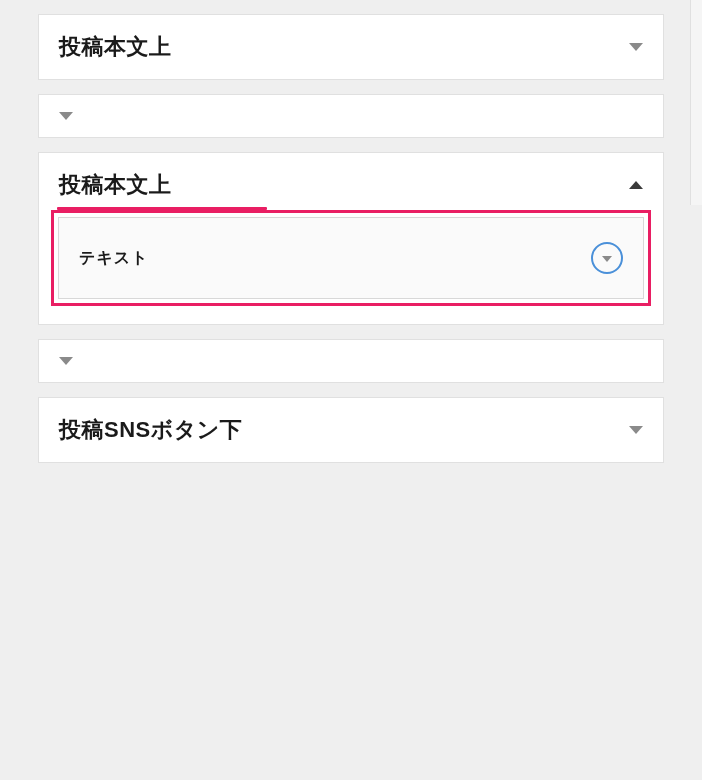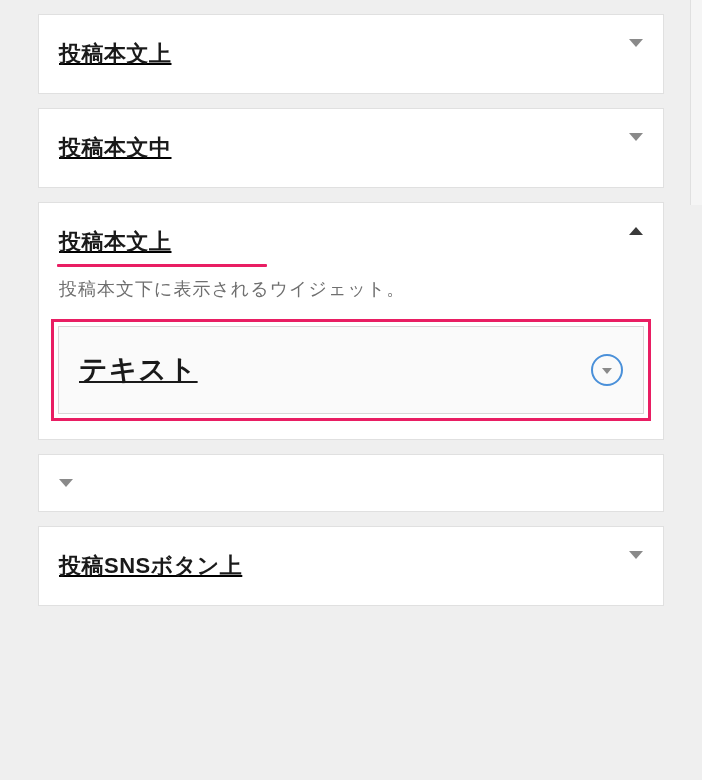--- a/index.html
+++ b/index.html
@@ -14,25 +14,24 @@
       height: 780px;
       padding: 14px 38px 0 38px;
     }
     .panel {
       background: #ffffff;
       border: 1px solid #e0e0e0;
       margin-bottom: 14px;
     }
     .panel-header {
       display: flex;
-      align-items: flex-start;
+      align-items: center;
       justify-content: space-between;
-      padding: 24px 20px;
+      padding: 17px 20px;
       cursor: pointer;
-      text-decoration: underline;
     }
     .panel-title {
       font-size: 22px;
       font-weight: 700;
       color: #1a1a1a;
       letter-spacing: 0.5px;
     }
     .caret {
       width: 0;
       height: 0;
@@ -76,25 +75,24 @@
     .widget-inner {
       border: 1px solid #d8d8d8;
       background: #fafafa;
       display: flex;
       align-items: center;
       justify-content: space-between;
       padding: 24px 20px;
       cursor: pointer;
     }
     .widget-title {
-      font-size: 28px;
+      font-size: 16px;
       font-weight: 700;
       color: #1a1a1a;
       letter-spacing: 1px;
-      text-decoration: underline;
     }
     .circle-caret {
       width: 32px;
       height: 32px;
       border: 2px solid #4a90d9;
       border-radius: 50%;
       display: flex;
       align-items: center;
       justify-content: center;
     }
@@ -121,47 +119,45 @@
 
 <div class="panel">
   <div class="panel-header">
     <span class="panel-title">投稿本文上</span>
     <span class="caret caret-down"></span>
   </div>
 </div>
 
 <div class="panel">
   <div class="panel-header">
-    <span class="panel-title">投稿本文中</span>
     <span class="caret caret-down"></span>
   </div>
 </div>
 
 <div class="panel panel-expanded">
   <div class="panel-header">
     <span class="panel-title underline">投稿本文上</span>
     <span class="caret caret-up"></span>
   </div>
-  <div class="panel-description">投稿本文下に表示されるウイジェット。</div>
   <div class="widget-box">
     <div class="widget-inner">
       <span class="widget-title">テキスト</span>
       <span class="circle-caret">
         <span class="circle-caret-inner"></span>
       </span>
     </div>
   </div>
 </div>
 
 <div class="panel">
   <div class="panel-header">
     <span class="caret caret-down"></span>
   </div>
 </div>
 
 <div class="panel">
   <div class="panel-header">
-    <span class="panel-title">投稿SNSボタン上</span>
+    <span class="panel-title">投稿SNSボタン下</span>
     <span class="caret caret-down"></span>
   </div>
 </div>
 
 <div class="scrollbar-track"></div>
 
 </body></html>

